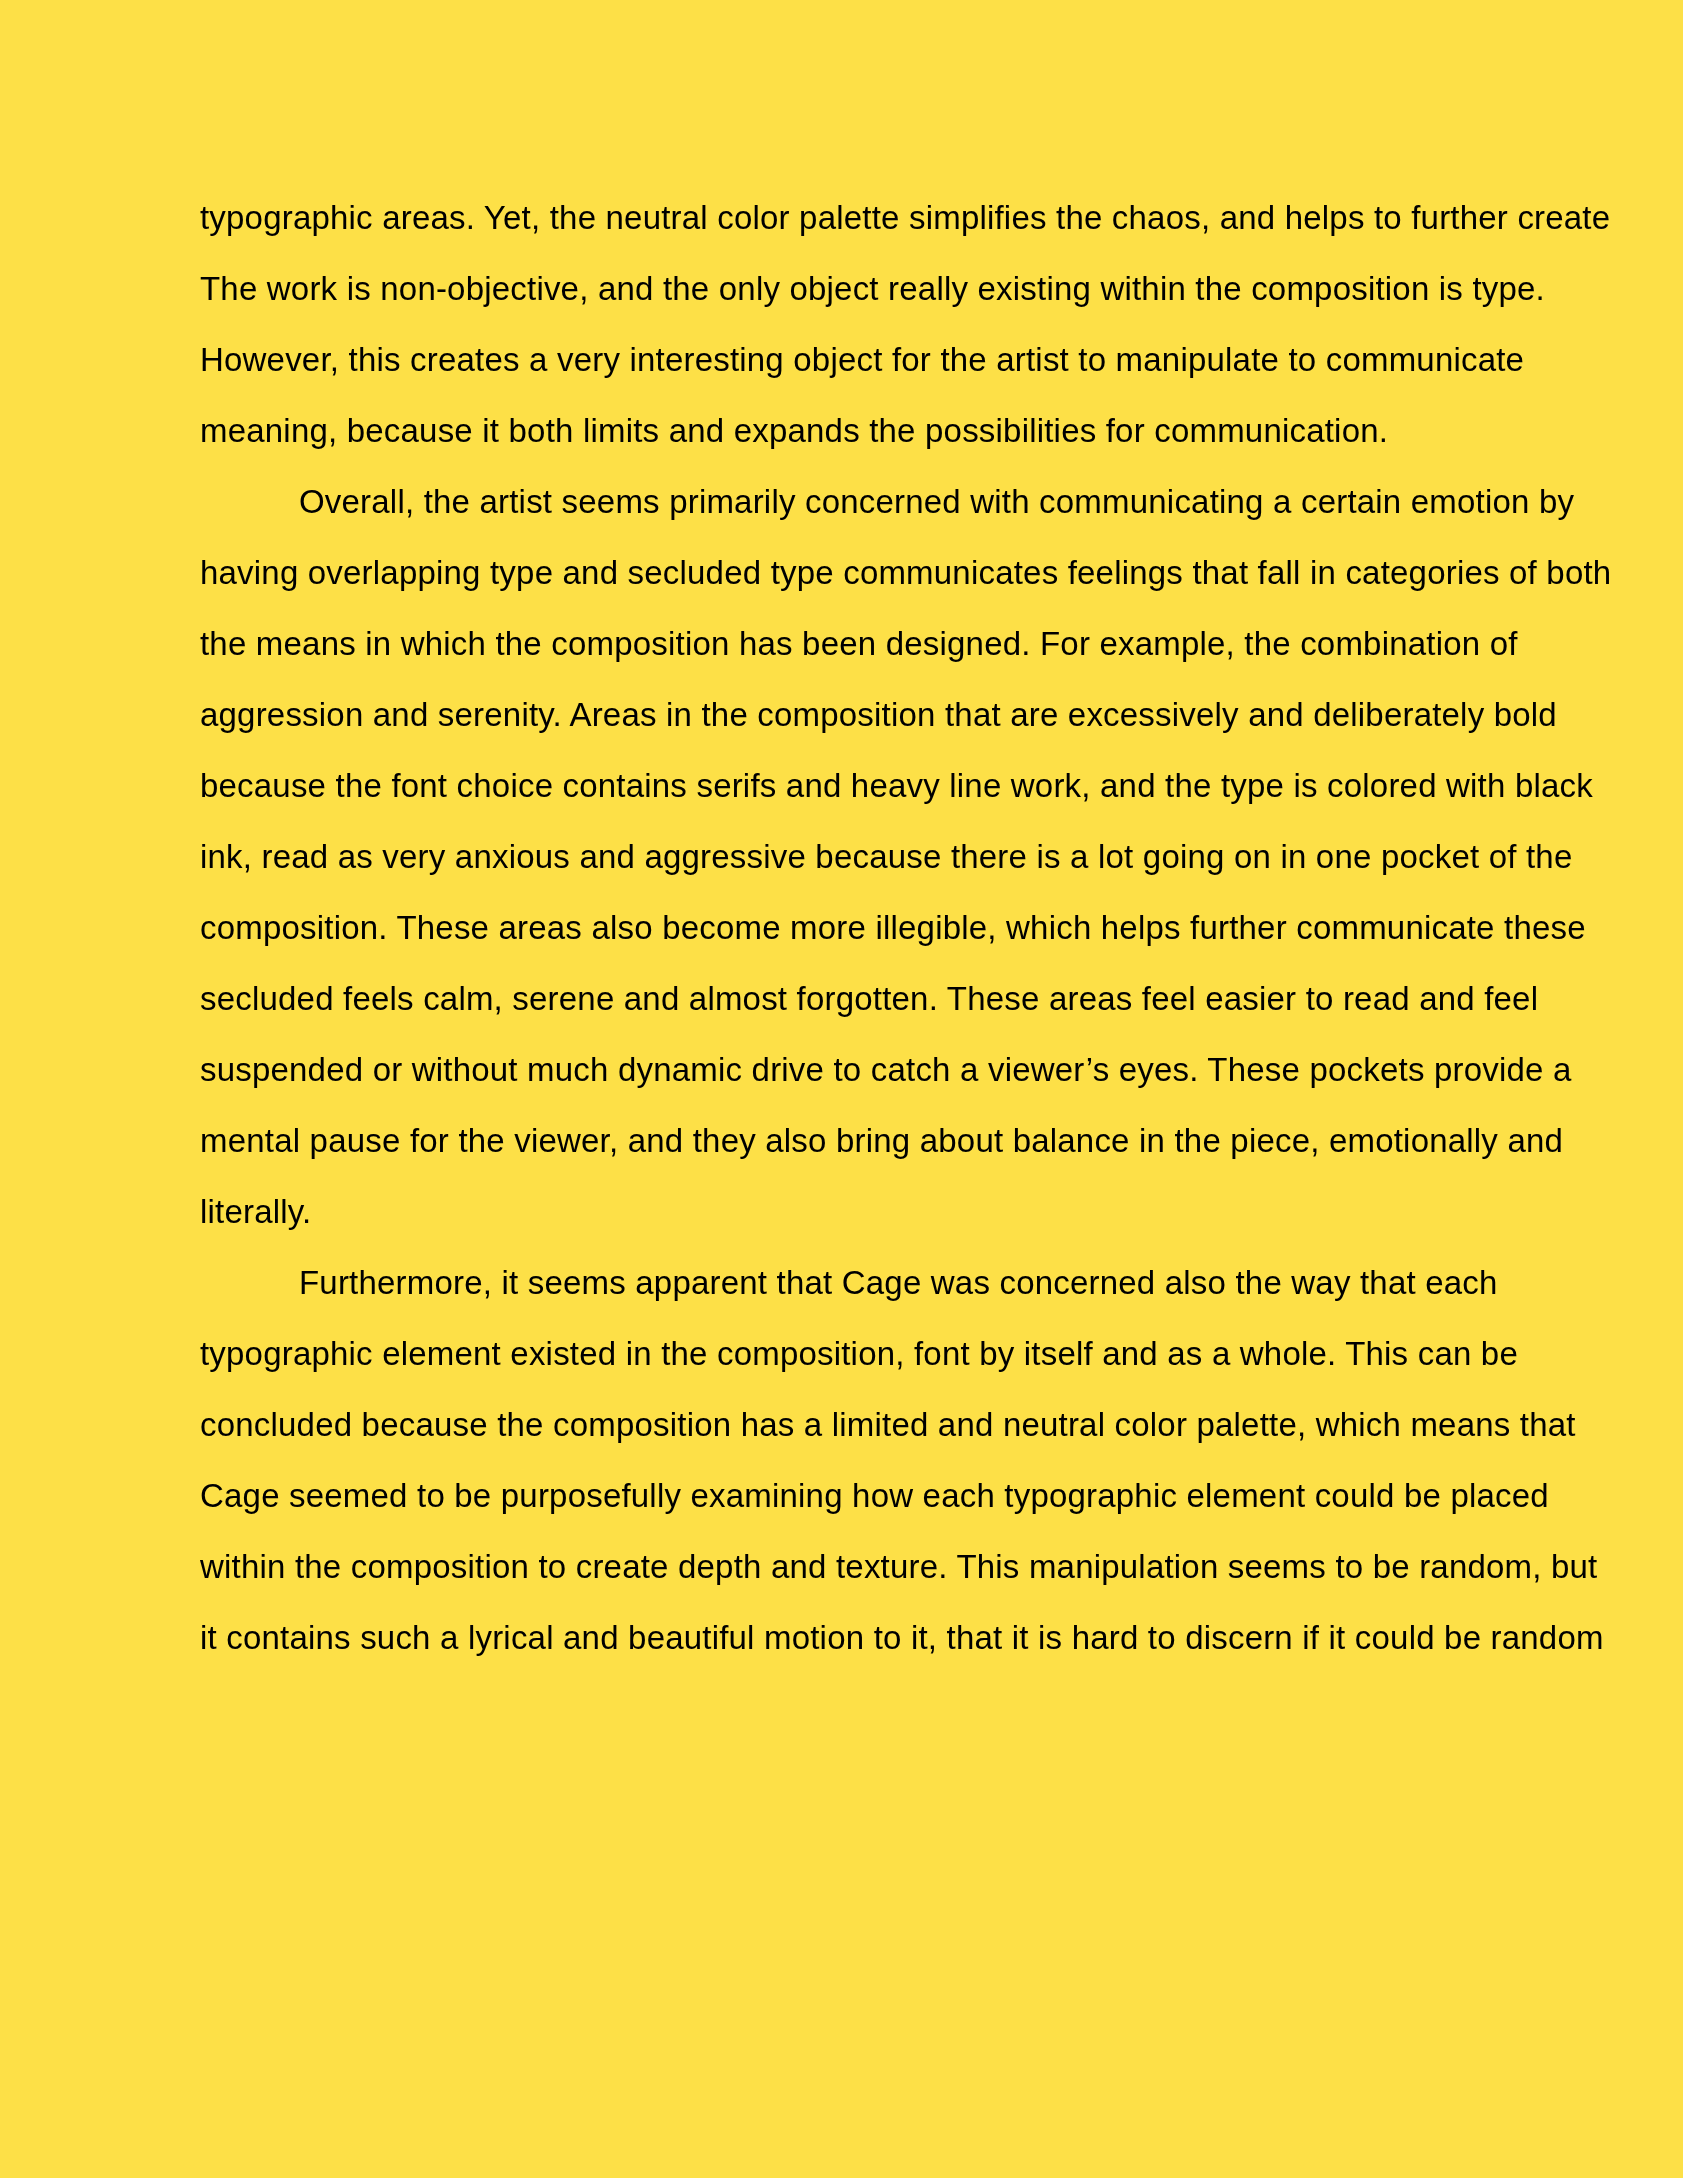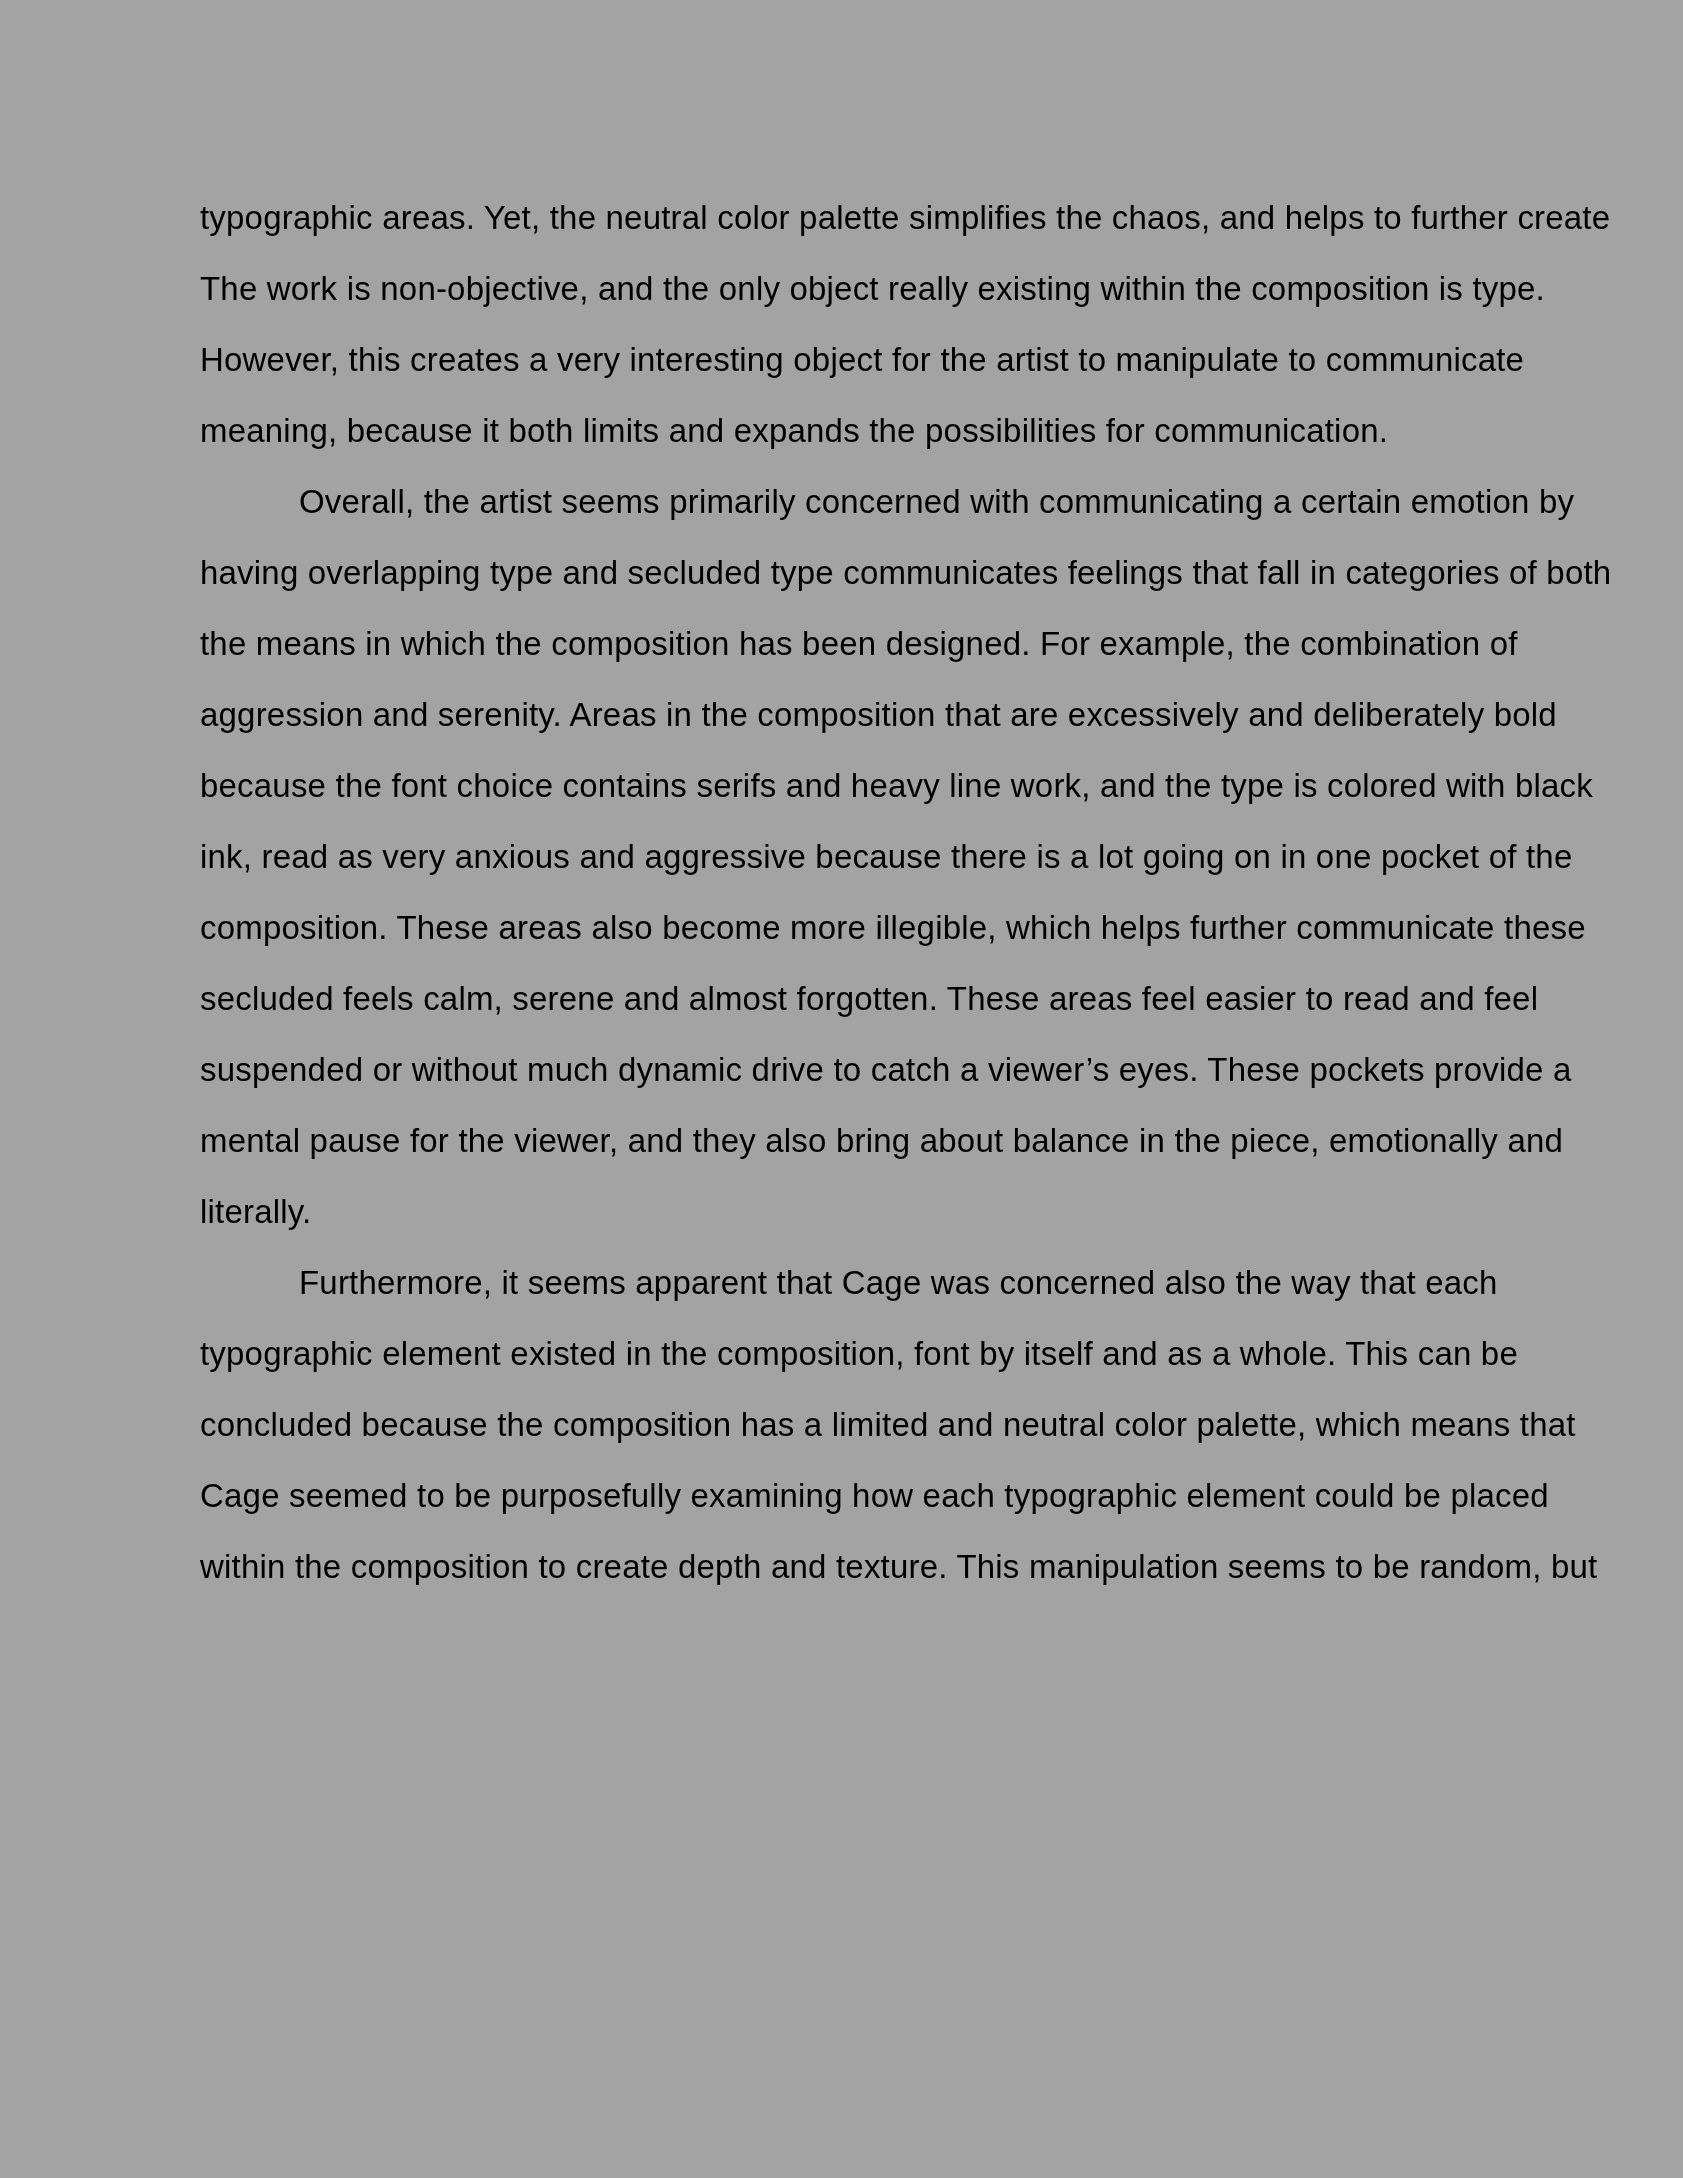--- a/index.html
+++ b/index.html
@@ -4,21 +4,21 @@
 <style>
   html, body {
     margin: 0;
     padding: 0;
     background: #ffffff;
   }
   .page {
     position: relative;
     width: 1683px;
     height: 2178px;
-    background: #a3a3a3;
+    background: #fde047;
     overflow: hidden;
     font-family: "Liberation Sans", "DejaVu Sans", sans-serif;
   }
   .text-block {
     position: absolute;
     left: 200px;
     top: 182px;
     width: 1287px;
     color: #000000;
     font-size: 33px;
@@ -52,15 +52,16 @@
       <div class="text-line">composition. These areas also become more illegible, which helps further communicate these</div>
       <div class="text-line">secluded feels calm, serene and almost forgotten. These areas feel easier to read and feel</div>
       <div class="text-line">suspended or without much dynamic drive to catch a viewer’s eyes. These pockets provide a</div>
       <div class="text-line">mental pause for the viewer, and they also bring about balance in the piece, emotionally and</div>
       <div class="text-line">literally.</div>
       <div class="text-line indent">Furthermore, it seems apparent that Cage was concerned also the way that each</div>
       <div class="text-line">typographic element existed in the composition, font by itself and as a whole. This can be</div>
       <div class="text-line">concluded because the composition has a limited and neutral color palette, which means that</div>
       <div class="text-line">Cage seemed to be purposefully examining how each typographic element could be placed</div>
       <div class="text-line">within the composition to create depth and texture. This manipulation seems to be random, but</div>
+      <div class="text-line">it contains such a lyrical and beautiful motion to it, that it is hard to discern if it could be random</div>
     </div>
 </div>
 
 
 </body></html>

